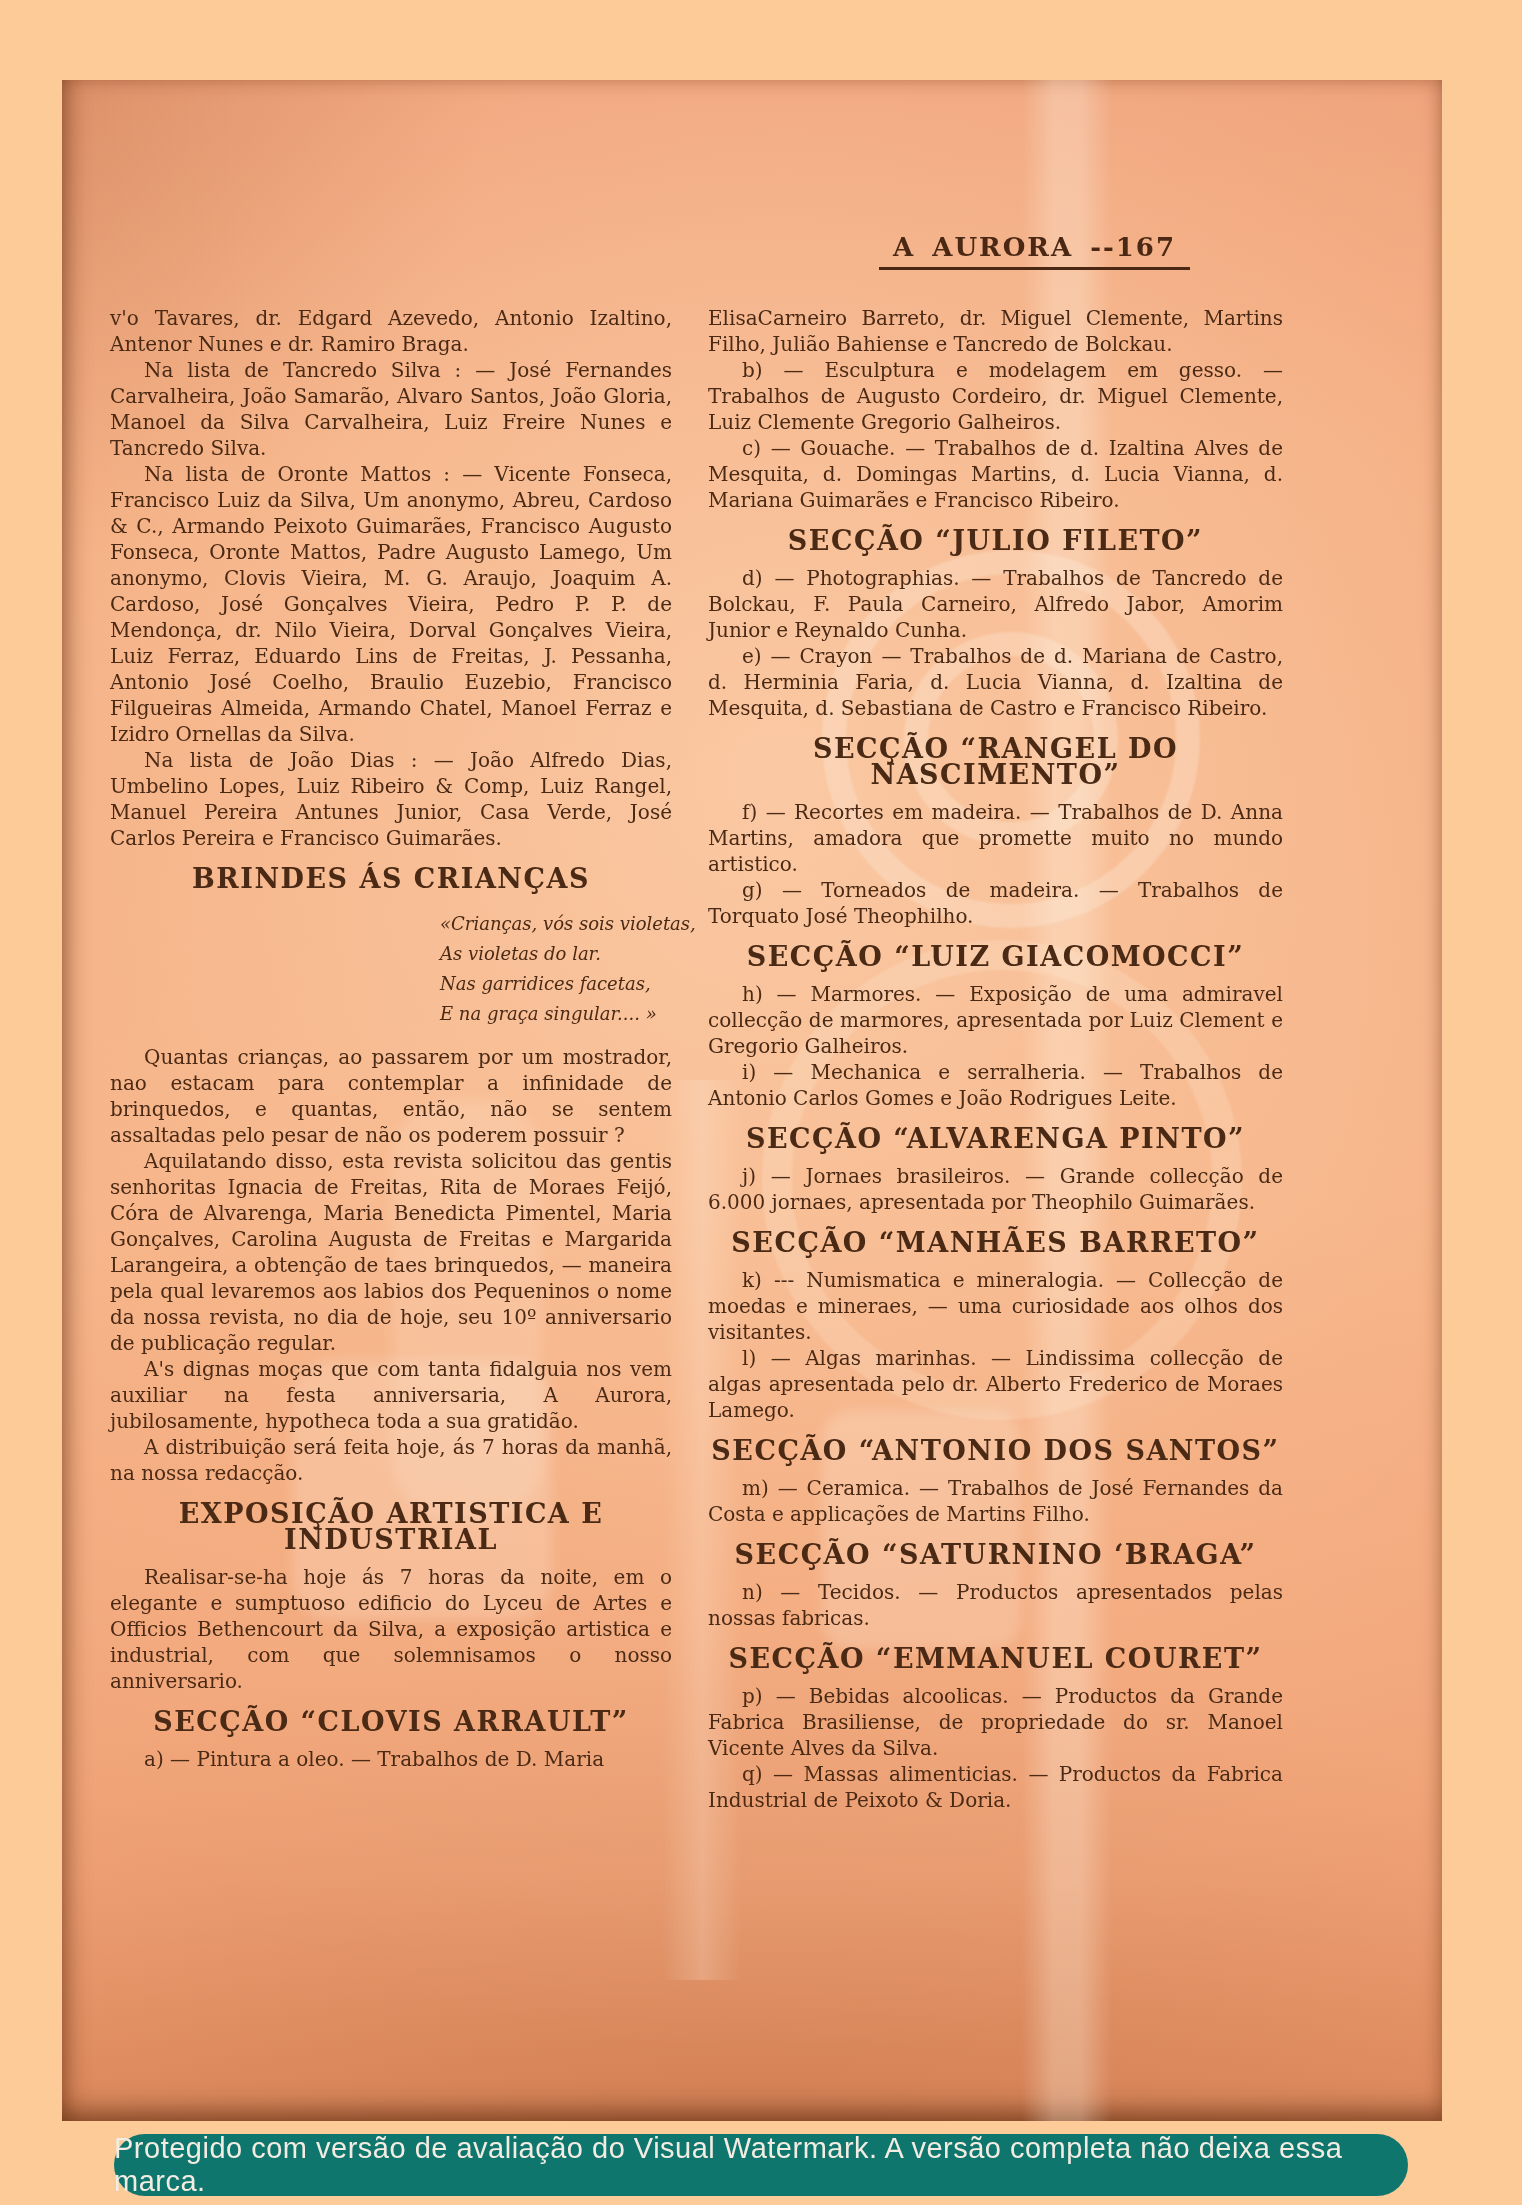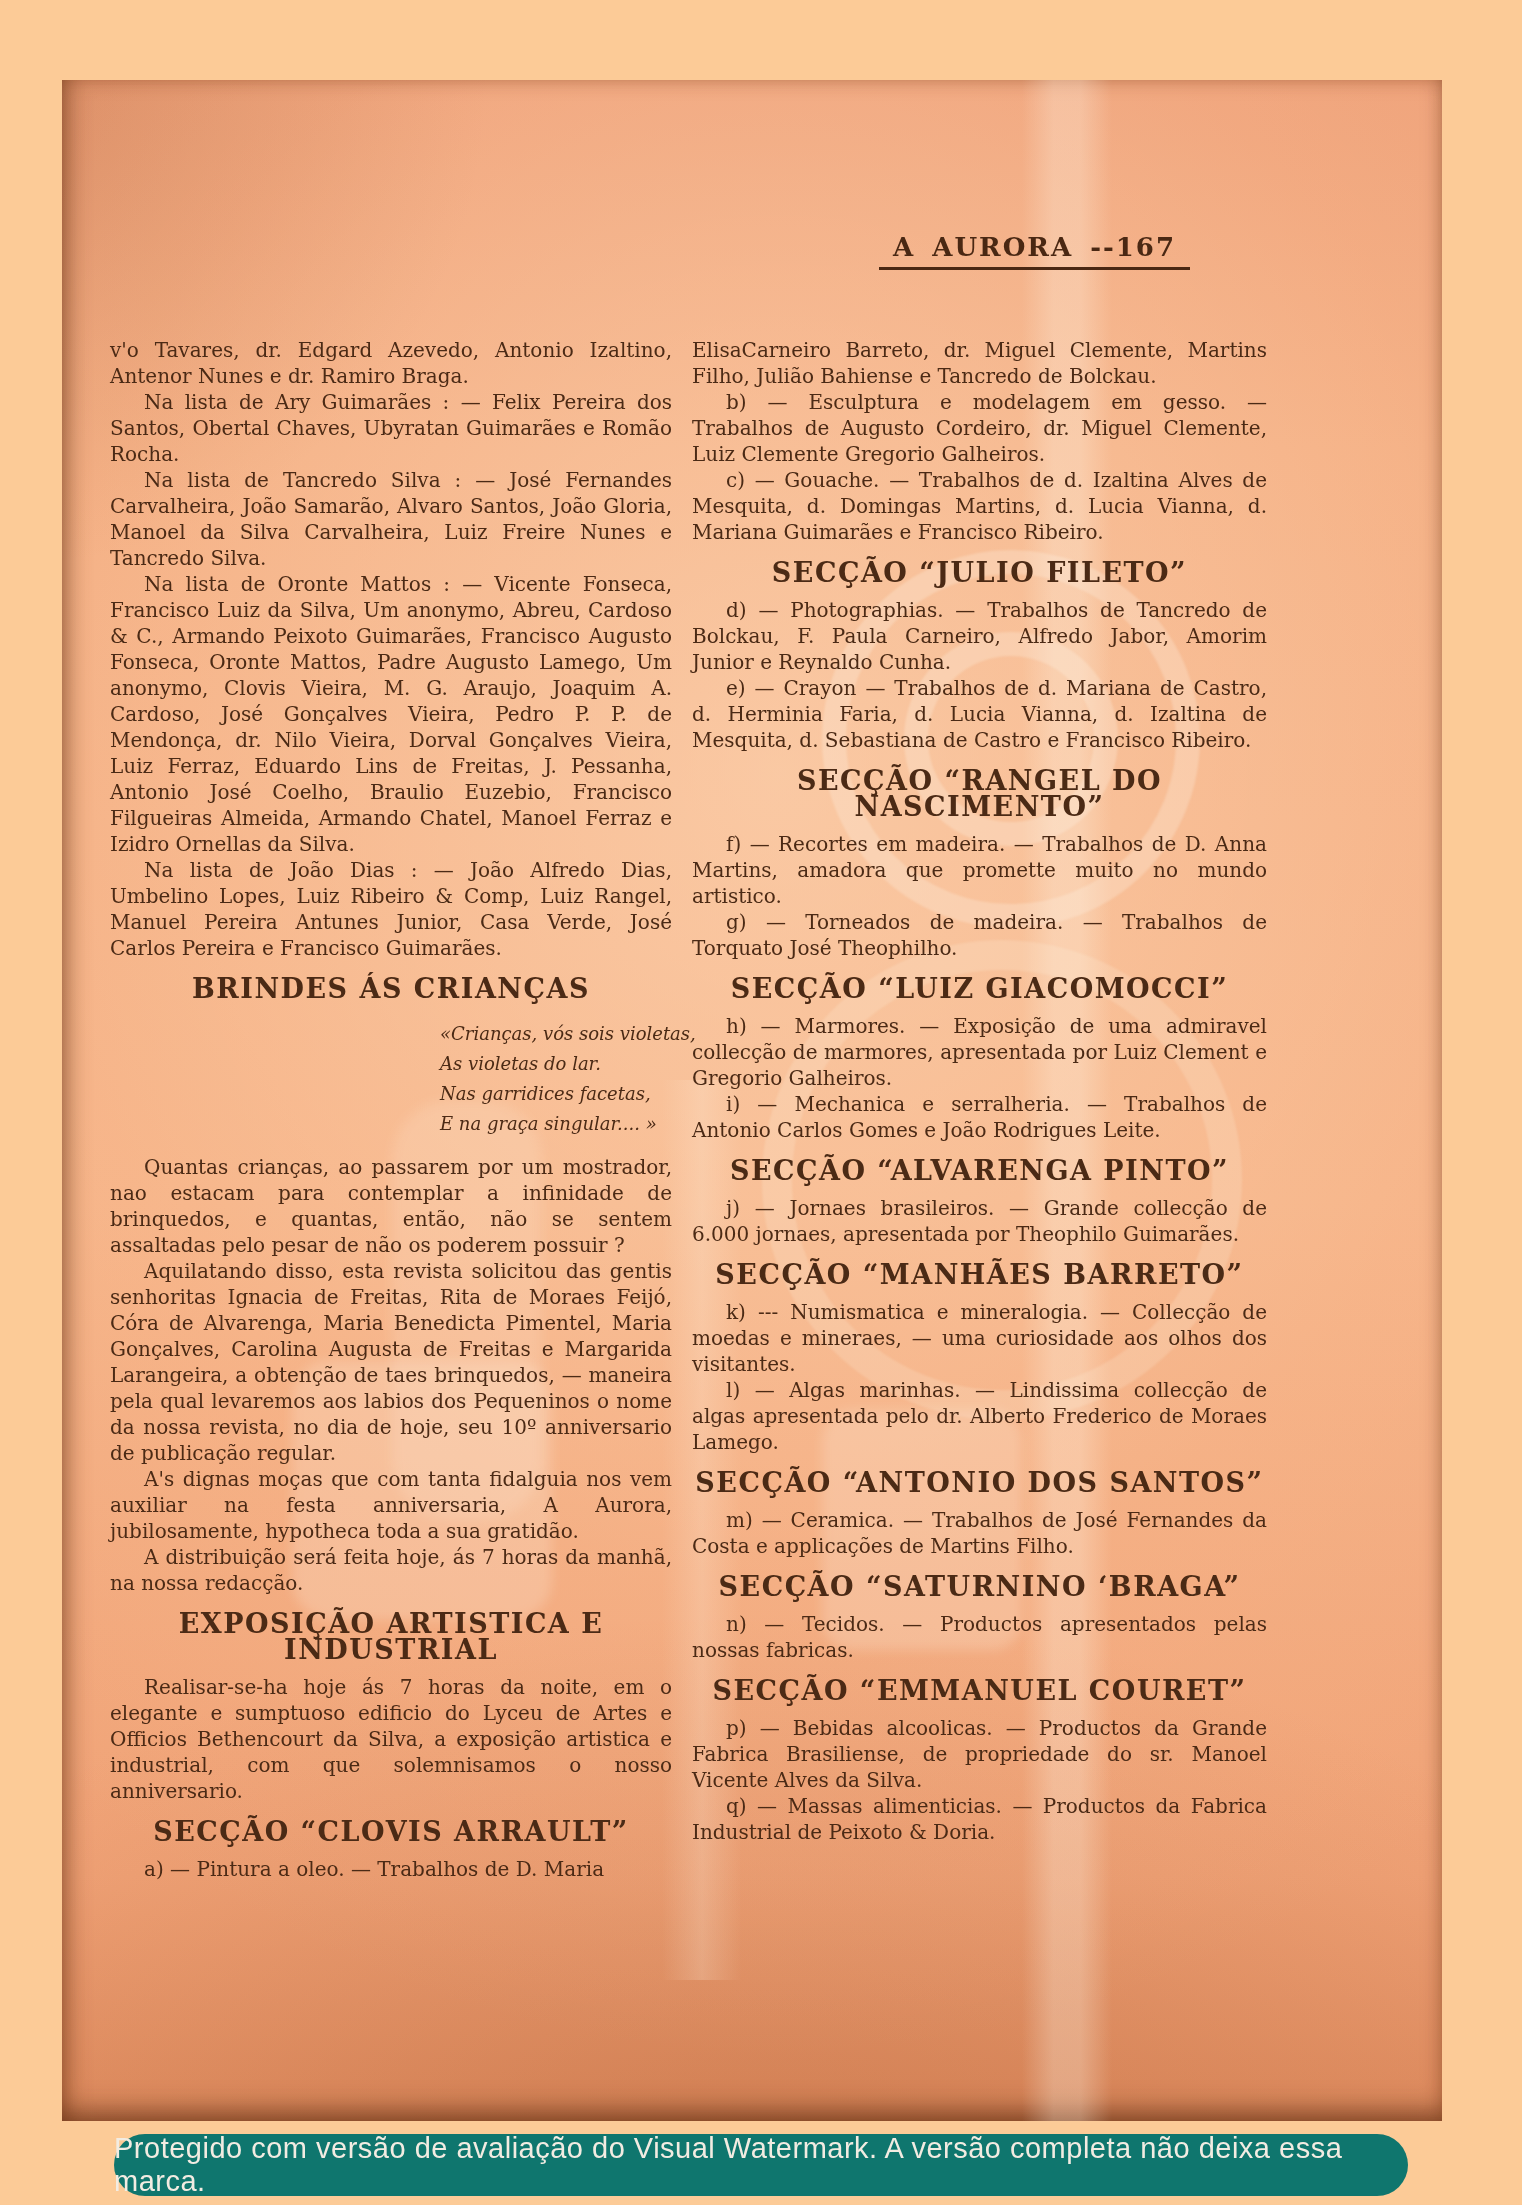--- a/index.html
+++ b/index.html
@@ -42,23 +42,22 @@
   .masthead{
     position:absolute;top:152px;right:252px;
     font-size:26px;font-weight:bold;color:#4a2813;
     letter-spacing:2px;word-spacing:6px;
     padding:0 14px 5px 14px;
     border-bottom:3px solid #4a2813;
   }
   
   .columns{
     position:absolute;left:48px;top:225px;width:1205px;
-    display:flex;gap:20px;
+    display:flex;gap:36px;
     color:#4b2a15;
-    margin-top:32px;
   }
   .col{font-size:20px;line-height:26px;}
   .col-left{width:562px;}
   .col-right{width:575px;}
   .para{margin:0;text-align:justify;text-indent:34px;}
   .para.noindent{text-indent:0;}
   .head{margin:15px 0 11px;text-align:center;font-weight:bold;
         letter-spacing:1.5px;font-size:27px;text-indent:0;}
   .poem{margin:17px 0 15px 330px;font-style:italic;font-size:18px;}
   .poem-line{line-height:30px;white-space:nowrap;}
@@ -86,21 +85,20 @@
   <div class="ring ring3"></div>
   <div class="blob blob1"></div>
   <div class="blob blob2"></div>
   <div class="blob blob3"></div>
 
   <div class="masthead">A AURORA --167</div>
 
   <div class="columns">
     <div class="col col-left">
         <p class="para noindent">v'o Tavares, dr. Edgard Azevedo, Antonio Izaltino, Antenor Nunes e dr. Ramiro Braga.</p>
-        <p class="para">Na lista de Ary Guimarães : — Felix Pereira dos Santos, Obertal Chaves, Ubyratan Guimarães e Romão Rocha.</p>
         <p class="para">Na lista de Tancredo Silva : — José Fernandes Carvalheira, João Samarão, Alvaro Santos, João Gloria, Manoel da Silva Carvalheira, Luiz Freire Nunes e Tancredo Silva.</p>
         <p class="para">Na lista de Oronte Mattos : — Vicente Fonseca, Francisco Luiz da Silva, Um anonymo, Abreu, Cardoso &amp; C., Armando Peixoto Guimarães, Francisco Augusto Fonseca, Oronte Mattos, Padre Augusto Lamego, Um anonymo, Clovis Vieira, M. G. Araujo, Joaquim A. Cardoso, José Gonçalves Vieira, Pedro P. P. de Mendonça, dr. Nilo Vieira, Dorval Gonçalves Vieira, Luiz Ferraz, Eduardo Lins de Freitas, J. Pessanha, Antonio José Coelho, Braulio Euzebio, Francisco Filgueiras Almeida, Armando Chatel, Manoel Ferraz e Izidro Ornellas da Silva.</p>
         <p class="para">Na lista de João Dias : — João Alfredo Dias, Umbelino Lopes, Luiz Ribeiro &amp; Comp, Luiz Rangel, Manuel Pereira Antunes Junior, Casa Verde, José Carlos Pereira e Francisco Guimarães.</p>
         <p class="head">BRINDES ÁS CRIANÇAS</p>
         <div class="poem">
           <div class="poem-line">«Crianças, vós sois violetas,</div>
           <div class="poem-line">As violetas do lar.</div>
           <div class="poem-line">Nas garridices facetas,</div>
           <div class="poem-line">E na graça singular.... »</div>
         </div>

